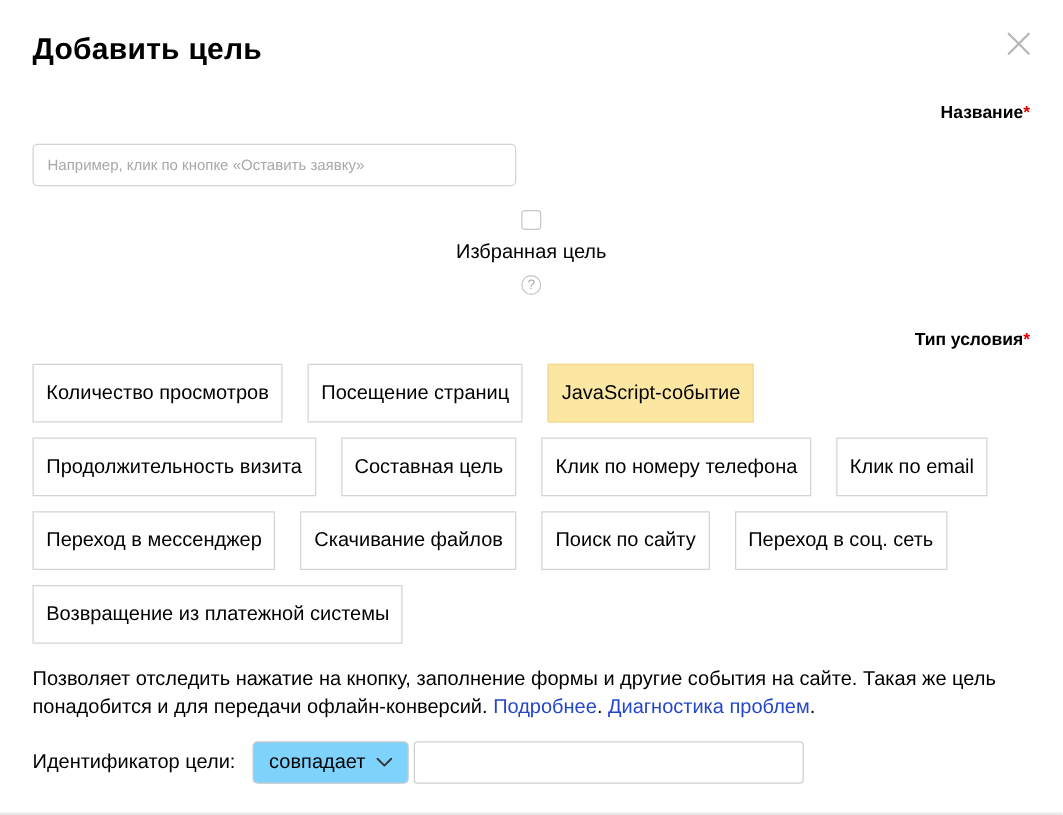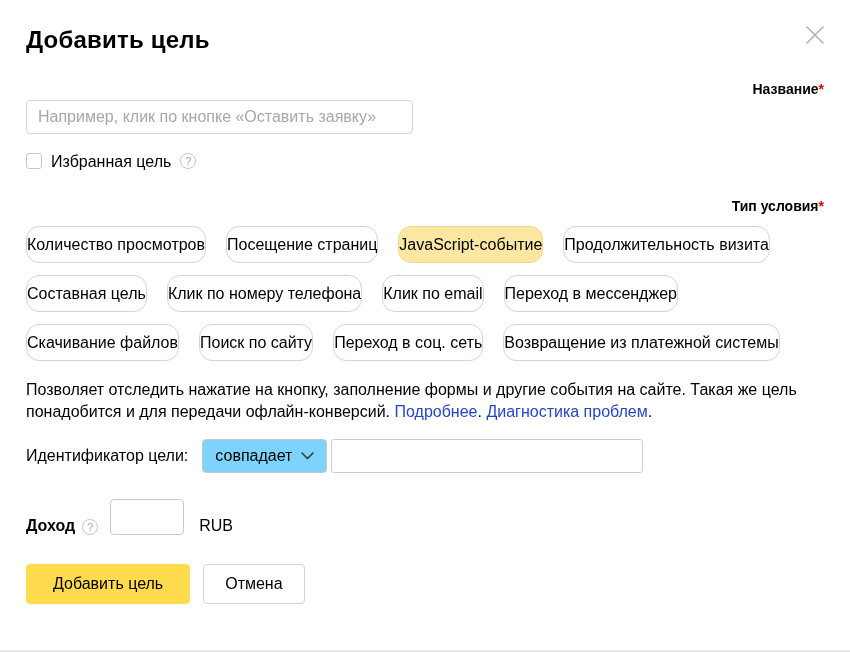--- a/index.html
+++ b/index.html
@@ -22,40 +22,40 @@
   }
   .dialog{padding:26px 26px 0 26px;position:relative;height:650px;}
   .dialog-title{font-size:24px;font-weight:bold;letter-spacing:.2px;}
   .close-btn{
     position:absolute;top:24px;right:24px;width:22px;height:22px;
     background:none;border:none;cursor:pointer;padding:0;line-height:0;
   }
   .field-label{font-size:14px;font-weight:bold;margin-top:27px;text-align:right;}
   .req{color:var(--required-red);}
   .name-input{
-    display:block;margin-top:3px;width:387px;height:34px;
+    display:block;margin-top:18px;width:387px;height:34px;
     border:1px solid var(--border-gray);border-radius:4px;
-    padding:0 11px;font-size:16px;font-family:inherit;color:#000;outline:none;
+    padding:0 11px;font-size:12px;font-family:inherit;color:#000;outline:none;
   }
   .name-input::placeholder{color:var(--muted-gray);}
-  .checkbox-row{display:flex;align-items:flex-start;margin-top:19px;gap:9px;}
+  .checkbox-row{display:flex;align-items:center;margin-top:19px;gap:9px;flex-direction:column;}
   .checkbox{
     width:16px;height:16px;border:1px solid #c8c8c8;border-radius:3px;
     background:#fff;appearance:none;-webkit-appearance:none;cursor:pointer;flex:none;
   }
   .checkbox-label{font-size:16px;}
   .help-icon{
     width:16px;height:16px;border:1px solid #c6c6c6;border-radius:50%;
     color:#ababab;font-size:11px;display:inline-flex;align-items:center;
     justify-content:center;flex:none;cursor:pointer;line-height:1;
   }
   .chips{margin-top:12px;display:flex;flex-wrap:wrap;gap:12px 20px;max-width:792px;}
   .chip{
-    height:37px;padding:0 0;background:#fff;border:1px solid var(--border-gray);
-    border-radius:13px;font-size:16px;font-family:inherit;cursor:pointer;color:#000;
+    height:47px;padding:0 10px;background:#fff;border:1px solid var(--border-gray);
+    border-radius:0;font-size:16px;font-family:inherit;cursor:pointer;color:#000;
     display:inline-flex;align-items:center;white-space:nowrap;
   }
   .chip.selected{background:var(--selected-chip);border-color:var(--selected-chip-border);}
   .description{margin-top:18px;font-size:16px;line-height:1.35;max-width:808px;}
   .description a{color:var(--link-blue);text-decoration:none;cursor:pointer;}
   .identifier-row{display:flex;align-items:center;margin-top:17px;gap:14px;}
   .identifier-label{font-size:16px;}
   .id-controls{display:flex;gap:4px;}
   .select-box{
     height:34px;border:1px solid #c9c9c9;border-radius:4px;background:#7dd3fc;

